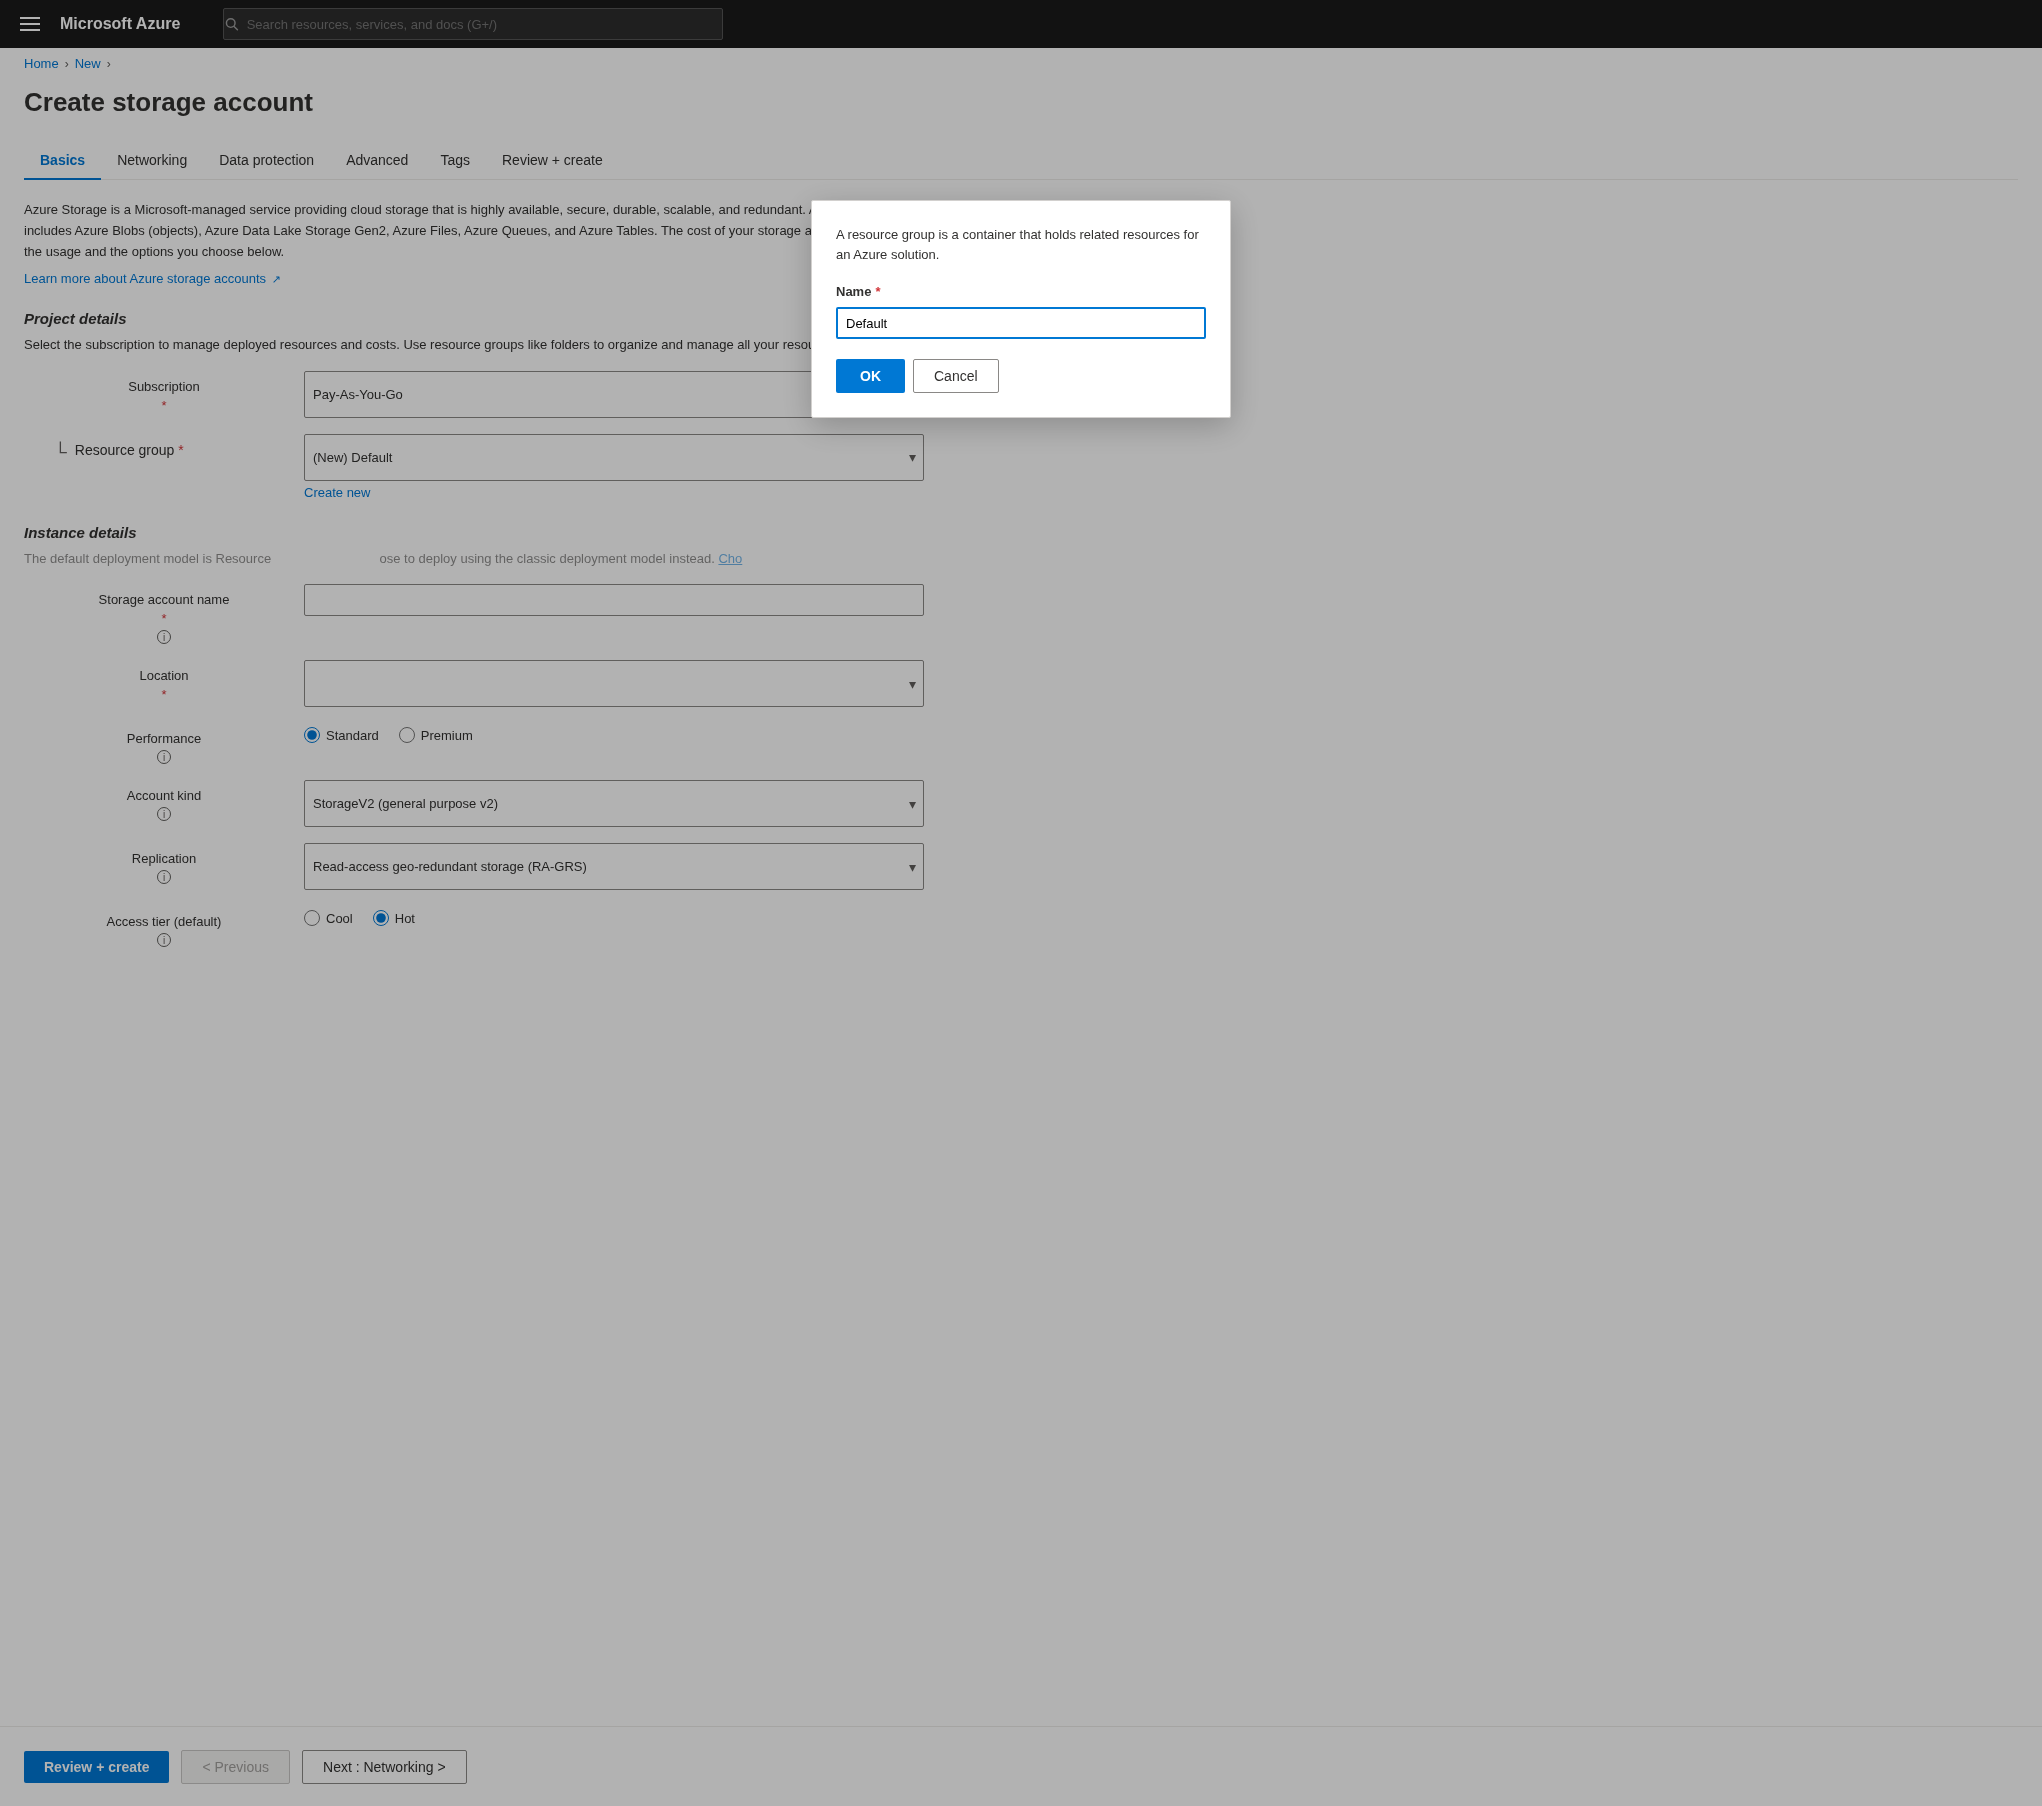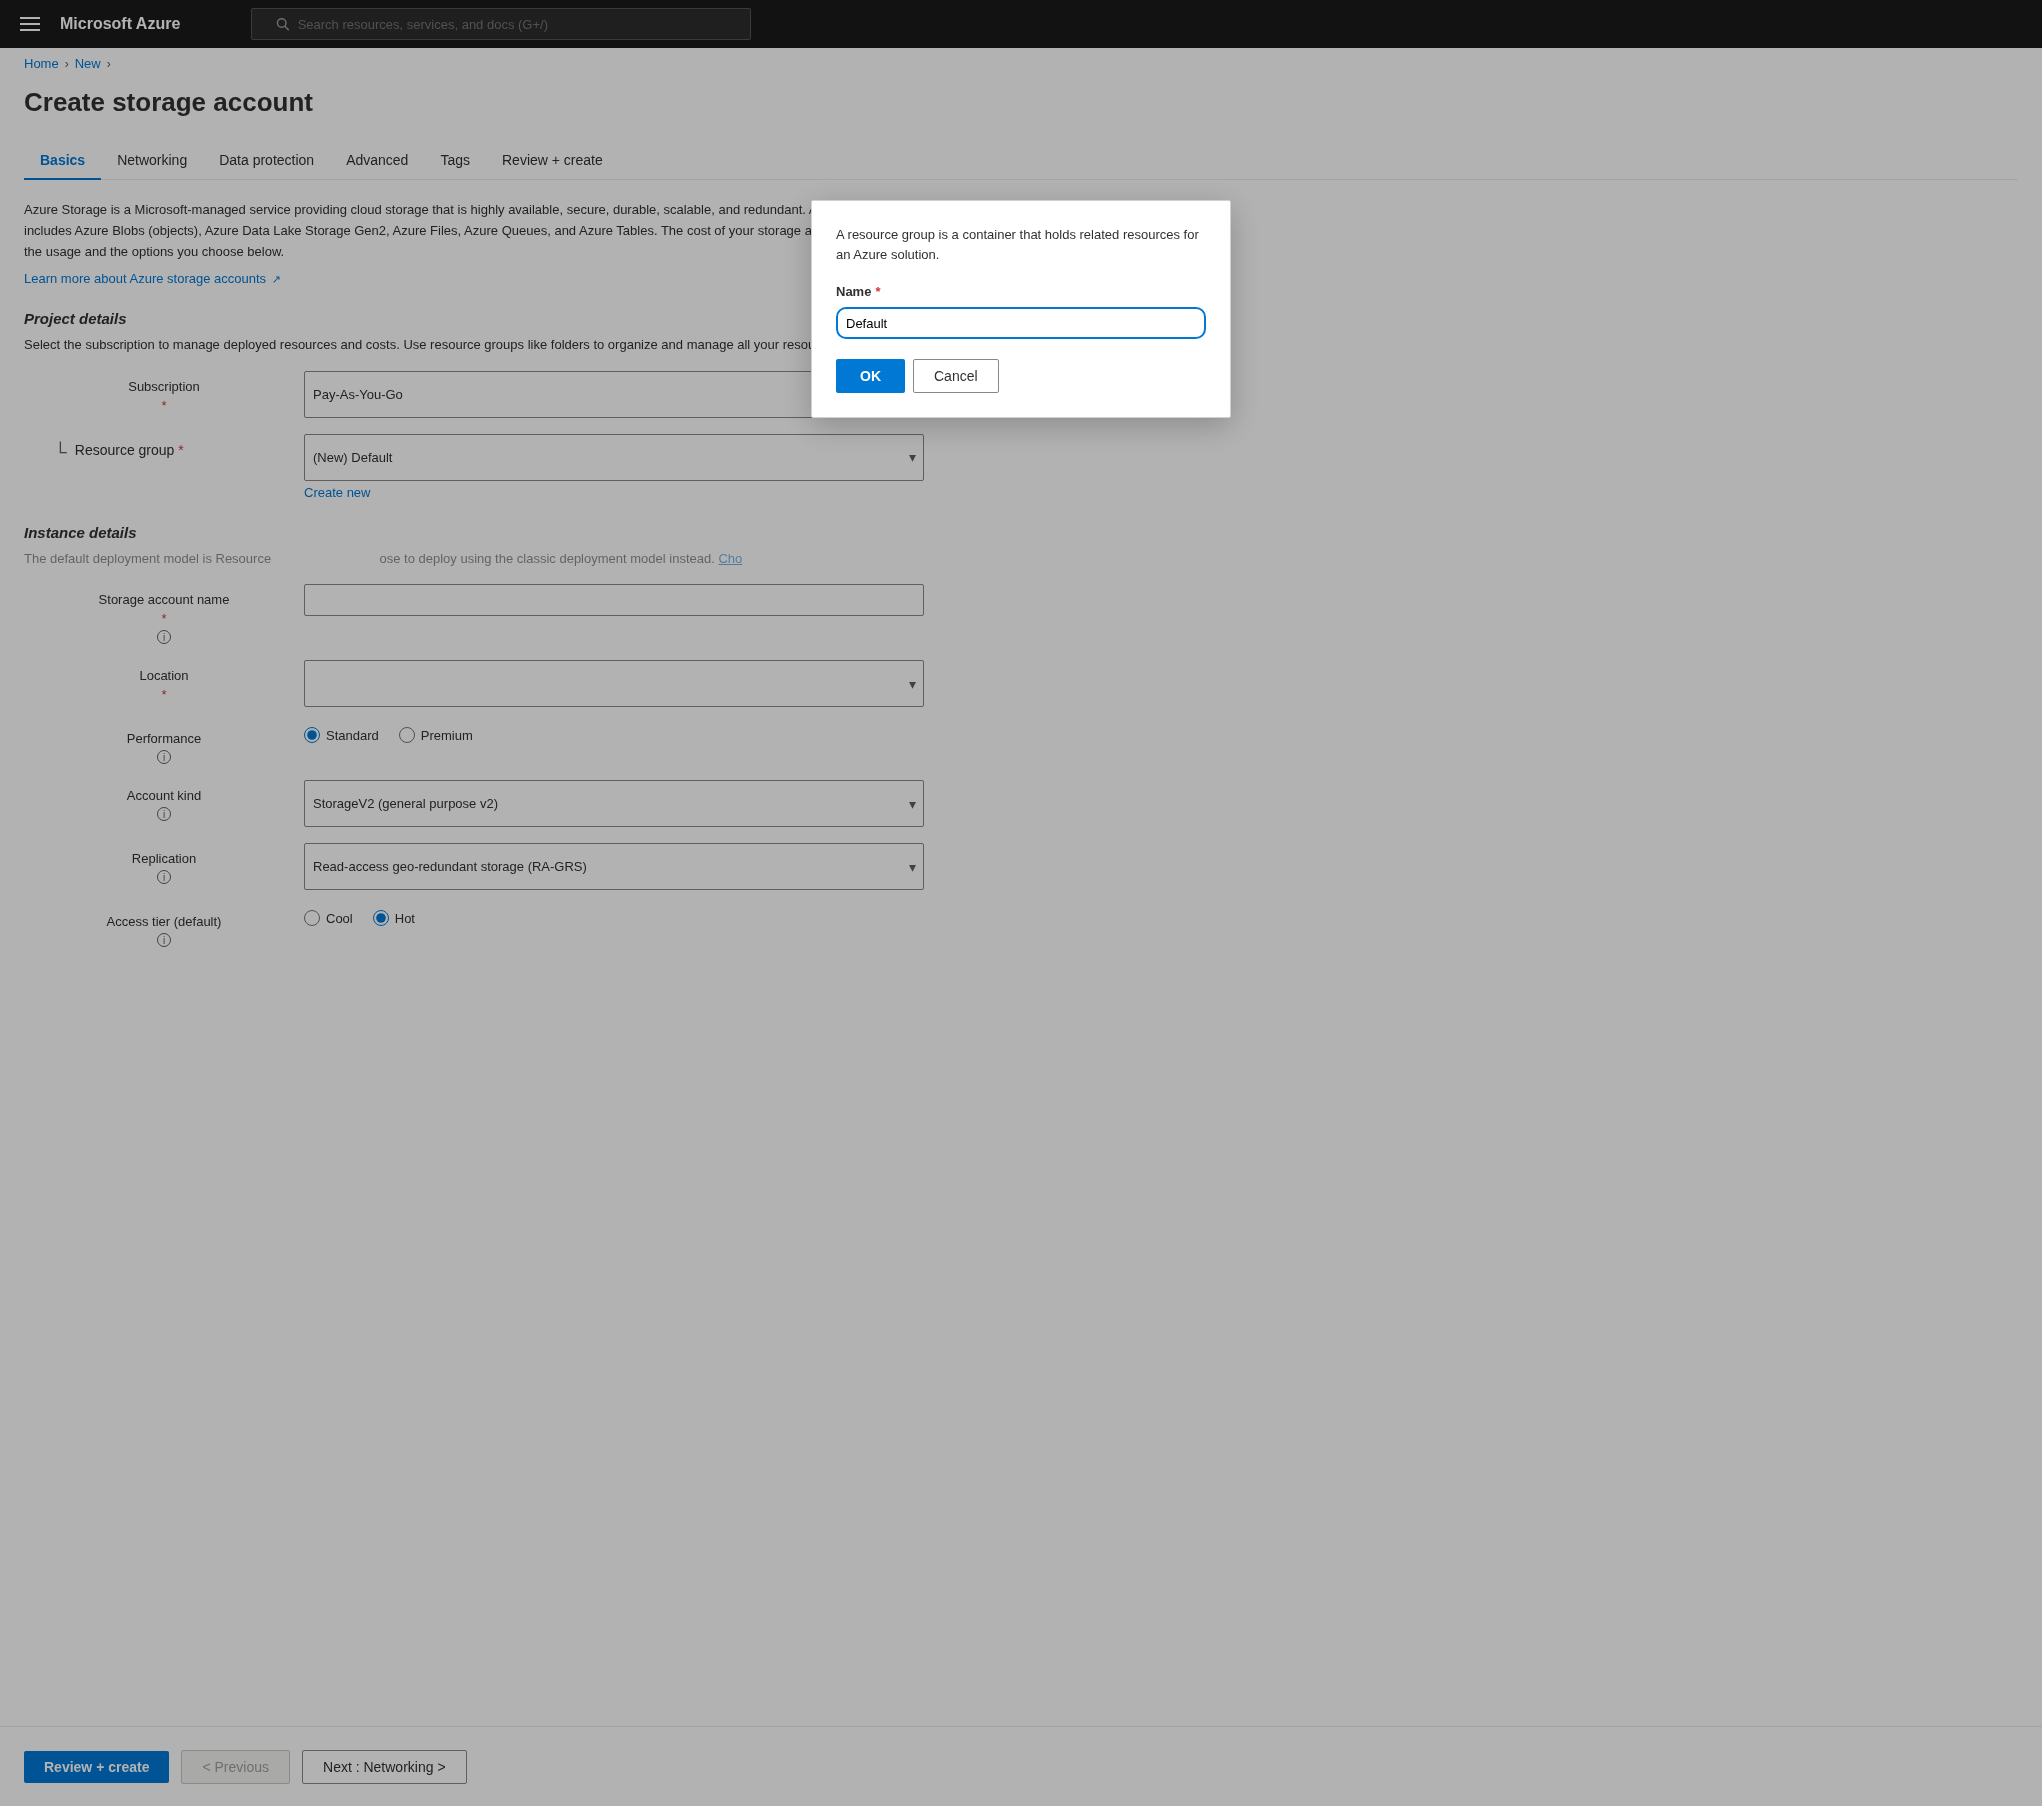--- a/index.html
+++ b/index.html
@@ -14,23 +14,23 @@
       align-items: center;
       padding: 0 16px;
       gap: 16px;
     }
     .topbar-hamburger {
       display: flex; flex-direction: column; gap: 4px; cursor: pointer; padding: 4px;
     }
     .topbar-hamburger span { width: 20px; height: 2px; background: #fff; display: block; }
     .topbar-title { color: #fff; font-size: 16px; font-weight: 600; flex: 0 0 auto; }
     .topbar-search {
-      flex: 1; max-width: 500px; margin-left: 55px;
+      flex: 1; max-width: 500px; margin-left: 27px;
       background: #2d2d2d; border: 1px solid #555; border-radius: 2px;
-      display: flex; align-items: center; padding: 0 24px; height: 32px; color: #ccc;
+      display: flex; align-items: center; padding: 0 1px; height: 32px; color: #ccc;
     }
     .topbar-search input {
       background: transparent; border: none; outline: none; color: #ccc; font-size: 13px; width: 100%;
     }
     .search-icon-svg { margin-right: 8px; opacity: 0.7; }
 
     
     .breadcrumb {
       background: #fff;
       padding: 8px 24px 0;
@@ -246,21 +246,21 @@
       font-size: 13px;
       font-weight: 700;
       margin-bottom: 8px;
       display: flex; align-items: flex-start; gap: 4px;
     }
     .popup-input {
       width: 100%; height: 32px;
       border: 2px solid #0078d4;
       padding: 0 8px;
       font-size: 13px;
-      border-radius: 10px;
+      border-radius: 2px;
       margin-bottom: 20px;
     }
     .popup-buttons { display: flex; gap: 8px; }
     .popup-ok {
       background: #0078d4; color: #fff; border: none;
       padding: 8px 24px; font-size: 14px; cursor: pointer; border-radius: 2px; font-weight: 600;
     }
     .popup-cancel {
       background: #fff; color: #323130; border: 1px solid #8a8886;
       padding: 8px 20px; font-size: 14px; cursor: pointer; border-radius: 2px;

